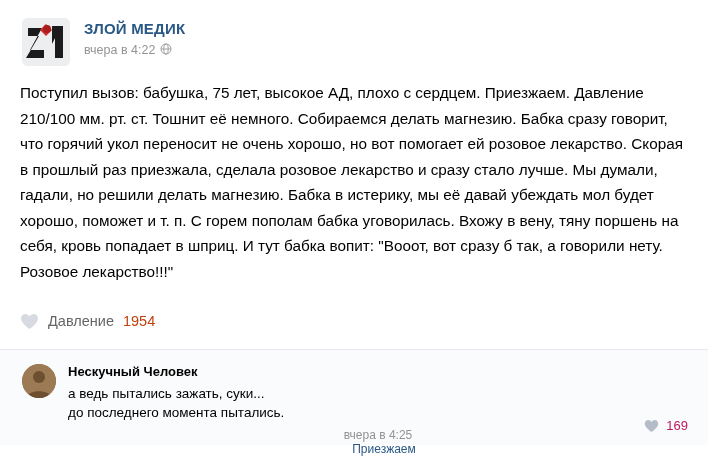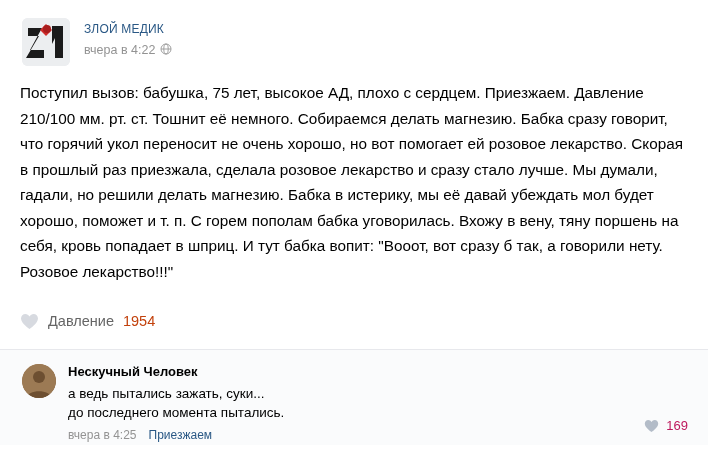--- a/index.html
+++ b/index.html
@@ -42,22 +42,22 @@
   .avatar svg { display: block; }
   .header-text {
     margin-left: 14px;
     display: flex;
     flex-direction: column;
     justify-content: flex-start;
     padding-top: 2px;
   }
   .author {
     color: #2a5885;
-    font-size: 12px;
-    font-weight: normal;
+    font-size: 15px;
+    font-weight: bold;
     line-height: 18px;
     letter-spacing: .2px;
   }
   .meta {
     margin-top: 5px;
     display: flex;
     align-items: flex-start;
     color: #939393;
     font-size: 12.5px;
     line-height: 15px;
@@ -142,20 +142,21 @@
     line-height: 19px;
     color: #000;
     white-space: pre-wrap;
   }
   .comment-meta {
     margin-top: 6px;
     font-size: 12px;
     color: #939393;
     display: flex;
     align-items: center;
+    flex-direction: column;
   }
   .comment-meta .reply {
     margin-left: 12px;
     color: #2a5885;
     cursor: pointer;
   }
   .comment-like {
     position: absolute;
     right: 20px;
     bottom: 12px;

